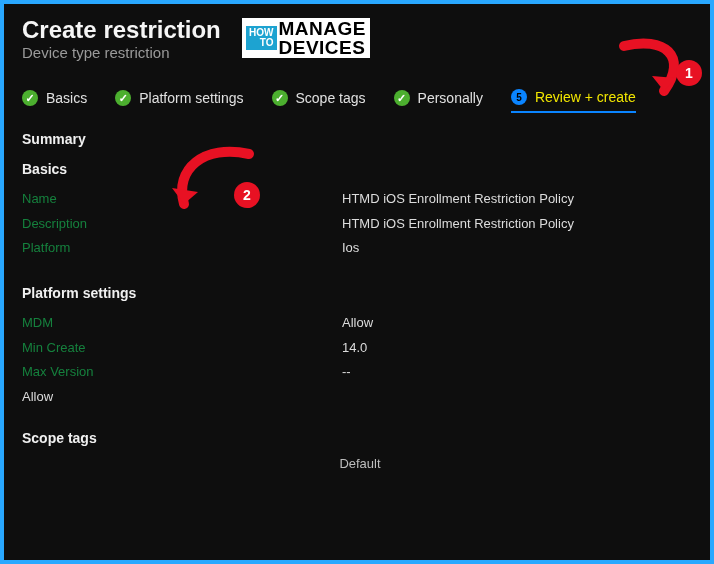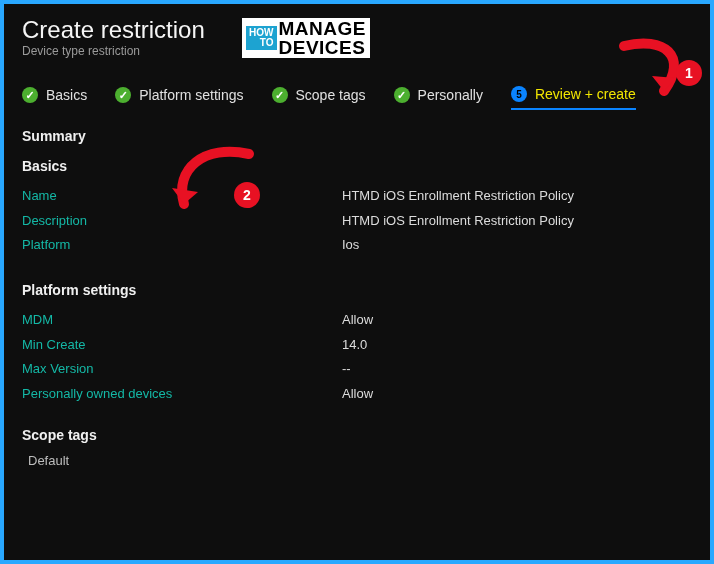--- a/index.html
+++ b/index.html
@@ -7,22 +7,22 @@
     width:714px;height:564px;
     background:#0e0e0e;
     font-family:"Segoe UI",Arial,sans-serif;
     color:#e0e0e0;
     border:4px solid #29a8ff;
     box-sizing:border-box;
     position:relative;
     overflow:hidden;
   }
   .header{padding:12px 18px 2px 18px;}
-  .title{font-size:24px;font-weight:400;color:#f5f5f5;}
-  .subtitle{font-size:12px;color:#9a9a9a;margin-top:0px;}
+  .title{font-size:24px;font-weight:700;color:#f5f5f5;}
+  .subtitle{font-size:15px;color:#9a9a9a;margin-top:0px;}
   .logo{
     position:absolute;top:14px;left:238px;
     width:128px;height:40px;background:#fff;
     display:flex;align-items:center;justify-content:center;
     font-family:Arial,sans-serif;font-weight:900;
   }
   .logo .howto{
     background:#1da3d1;color:#fff;font-size:10px;
     padding:2px 3px;line-height:1;margin-right:2px;
     display:flex;flex-direction:column;align-items:flex-end;
@@ -42,23 +42,23 @@
   }
   .stepnum{
     width:16px;height:16px;border-radius:50%;
     background:#0a84ff;display:flex;align-items:center;justify-content:center;
     color:#000;font-size:10px;font-weight:bold;
   }
   .content{padding:18px 18px 0 18px;}
   .section-hd{font-size:14px;font-weight:600;color:#f0f0f0;margin:14px 0 10px 0;}
   .section-hd.first{margin-top:6px;}
   .row{display:flex;font-size:13px;line-height:1.9;color:#c8c8c8;}
-  .key{width:320px;color:#14b8a6;}
+  .key{width:320px;color:#15803d;}
   .val{color:#dcdcdc;}
-  .scope-default{font-size:13px;color:#bdbdbd;margin-left:6px;margin-top:2px;}
+  .scope-default{font-size:13px;color:#bdbdbd;margin-left:6px;margin-top:2px;text-align:center;}
   
   .badge{
     position:absolute;width:26px;height:26px;border-radius:50%;
     background:#e81123;color:#fff;font-weight:700;font-size:14px;
     display:flex;align-items:center;justify-content:center;
   }
   .arrow{position:absolute;pointer-events:none;}
 </style>
 </head>
 <body>
@@ -126,21 +126,20 @@
   </div>
   <div class="row">
     <div class="key">Min Create</div>
     <div class="val">14.0</div>
   </div>
   <div class="row">
     <div class="key">Max Version</div>
     <div class="val">--</div>
   </div>
   <div class="row">
-    <div class="key">Personally owned devices</div>
     <div class="val">Allow</div>
   </div>
 
   <div class="section-hd" style="margin-top:20px">Scope tags</div>
   <div class="scope-default">Default</div>
 </div>
 
 <svg class="arrow" style="left:600px;top:32px;width:90px;height:70px" viewBox="0 0 90 70">
   <path d="M20 10 C 60 0, 85 20, 60 55" fill="none" stroke="#e81123" stroke-width="10" stroke-linecap="round"></path>
   <polygon points="60,55 48,40 72,42" fill="#e81123"></polygon>

